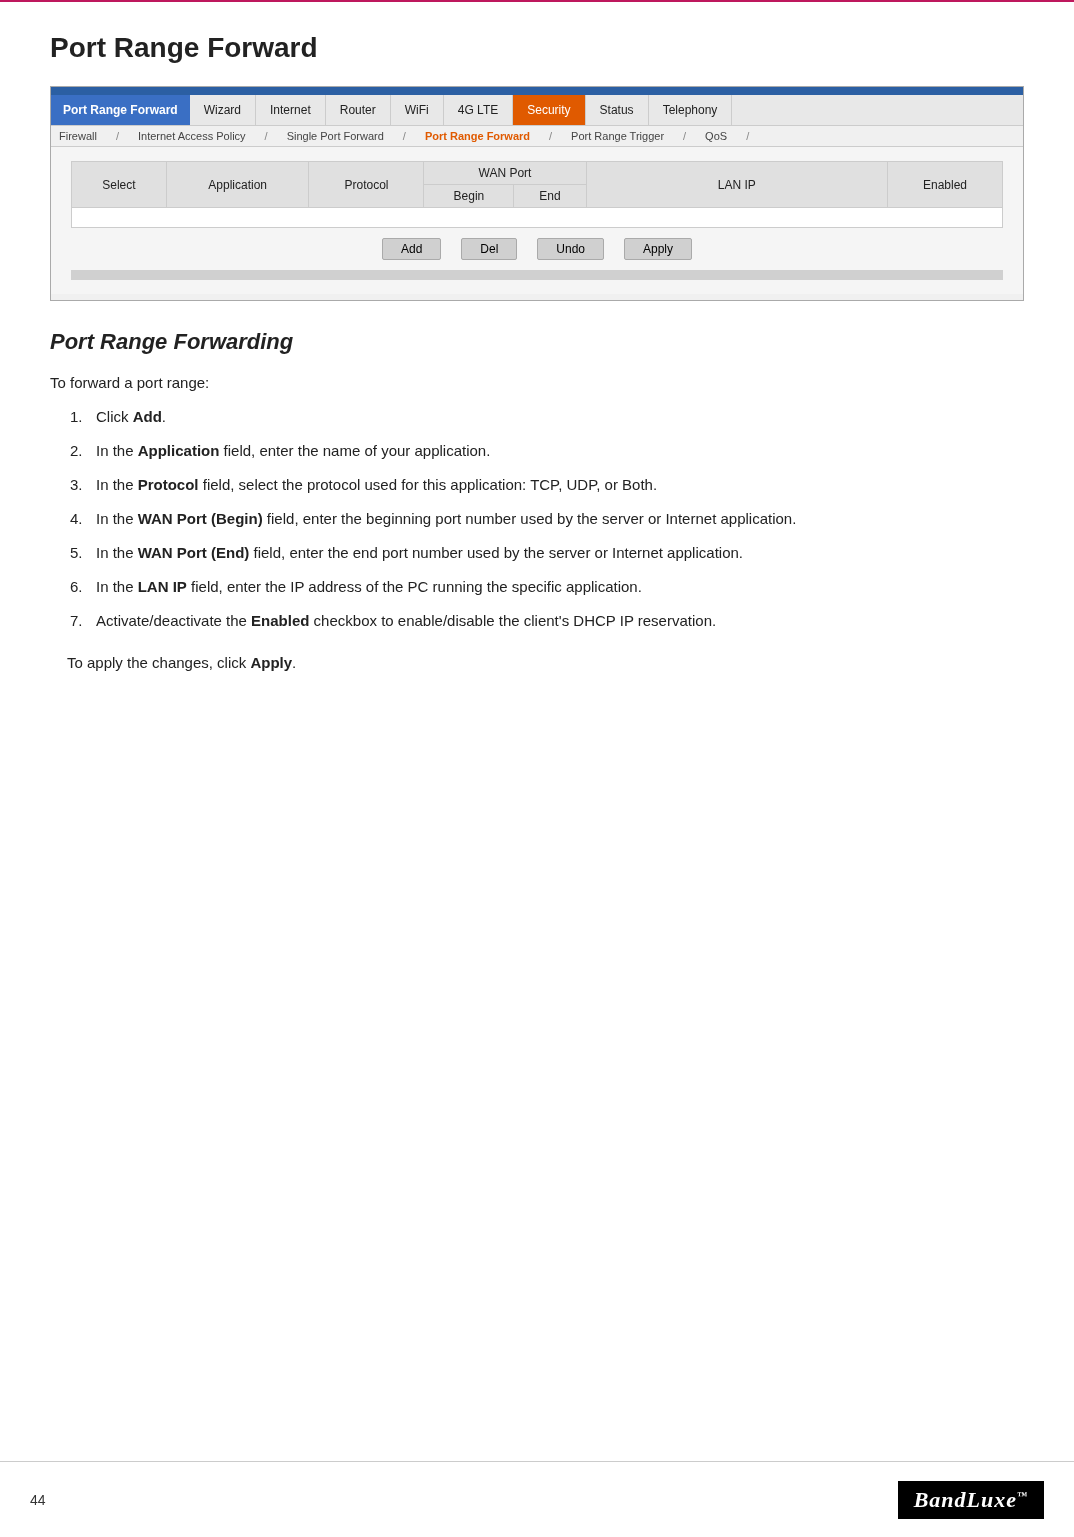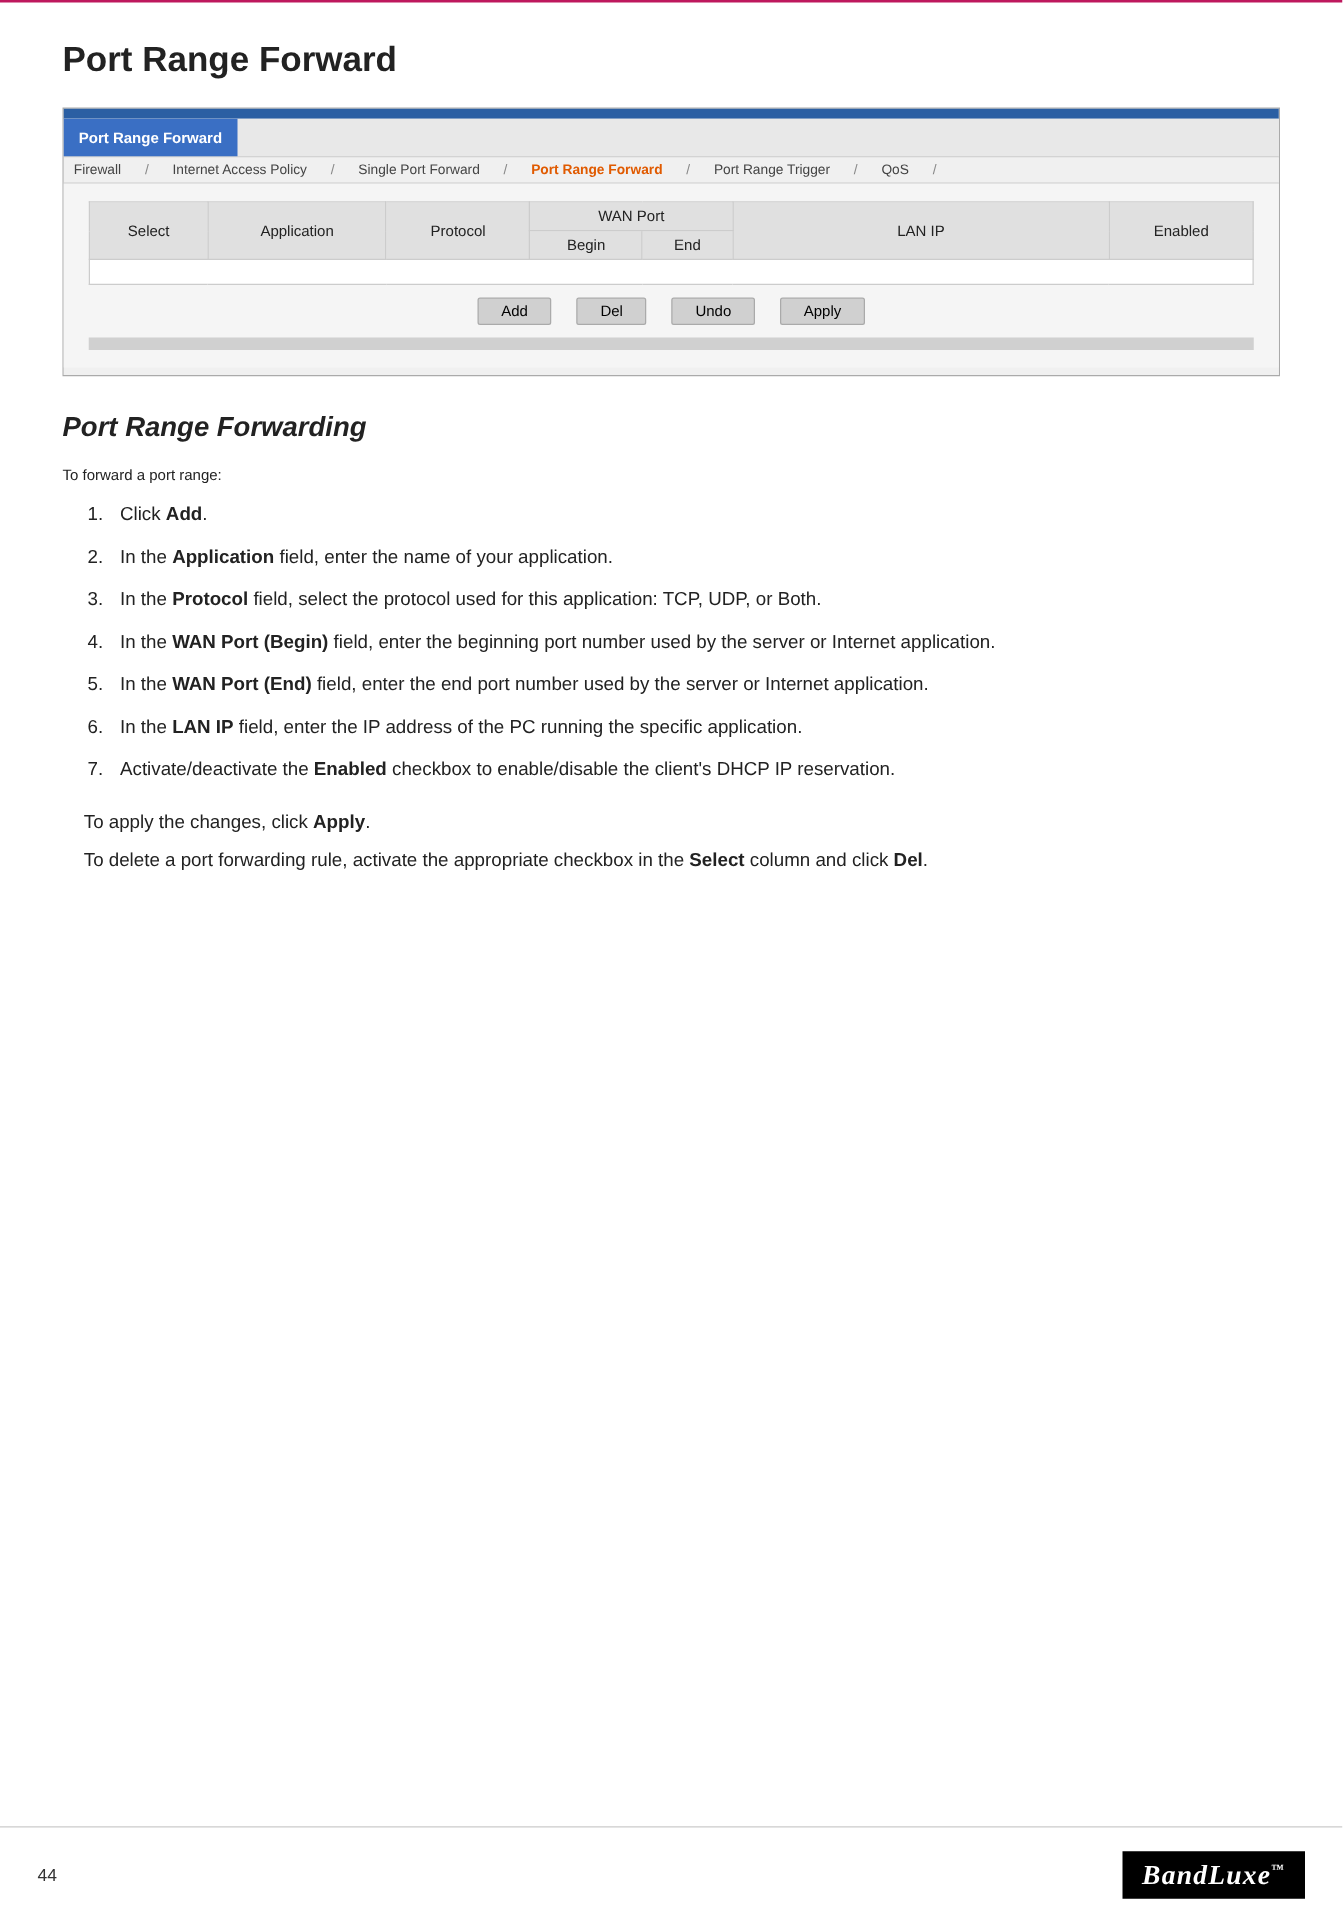--- a/index.html
+++ b/index.html
@@ -155,21 +155,21 @@
       margin-top: 8px;
     }
 
     .intro-text {
       font-size: 15px;
       line-height: 1.6;
       margin-bottom: 14px;
     }
 
     .forward-intro {
-      font-size: 12px;
+      font-size: 15px;
       line-height: 1.6;
       margin-bottom: 10px;
     }
 
     .steps-list {
       list-style: none;
       margin-left: 20px;
       margin-bottom: 16px;
     }
 
@@ -246,20 +246,30 @@
 
 <div class="page-container">
 
   <h1 class="page-title">Port Range Forward</h1>
 
   <div class="router-ui">
     <div class="router-top-bar"></div>
 
     <div class="router-nav">
       <div class="nav-brand">Port Range Forward</div>
+      <div class="nav-items">
+        <div class="nav-item">Wizard</div>
+        <div class="nav-item">Internet</div>
+        <div class="nav-item">Router</div>
+        <div class="nav-item">WiFi</div>
+        <div class="nav-item">4G LTE</div>
+        <div class="nav-item active">Security</div>
+        <div class="nav-item">Status</div>
+        <div class="nav-item">Telephony</div>
+      </div>
     </div>
 
     <div class="sub-nav">
       <span class="sub-nav-item">Firewall</span>
       <span class="sub-nav-sep">/</span>
       <span class="sub-nav-item">Internet Access Policy</span>
       <span class="sub-nav-sep">/</span>
       <span class="sub-nav-item">Single Port Forward</span>
       <span class="sub-nav-sep">/</span>
       <span class="sub-nav-item active">Port Range Forward</span>
@@ -338,23 +348,20 @@
     </li>
     <li>
       <span class="step-num">7.</span>
       <span class="step-text">Activate/deactivate the <span class="bold">Enabled</span> checkbox to enable/disable the client's DHCP IP reservation.</span>
     </li>
   </ol>
 
   <p class="closing-text">
     To apply the changes, click <span class="bold">Apply</span>.
   </p>
-  <p class="closing-text">
-    To delete a port forwarding rule, activate the appropriate checkbox in the <span class="bold">Select</span> column and click <span class="bold">Del</span>.
-  </p>
 
 </div>
 
 <div class="footer">
   <span class="page-number">44</span>
   <div class="brand-logo">
     <span>BandLuxe</span><span class="brand-tm">™</span>
   </div>
 </div>
 

